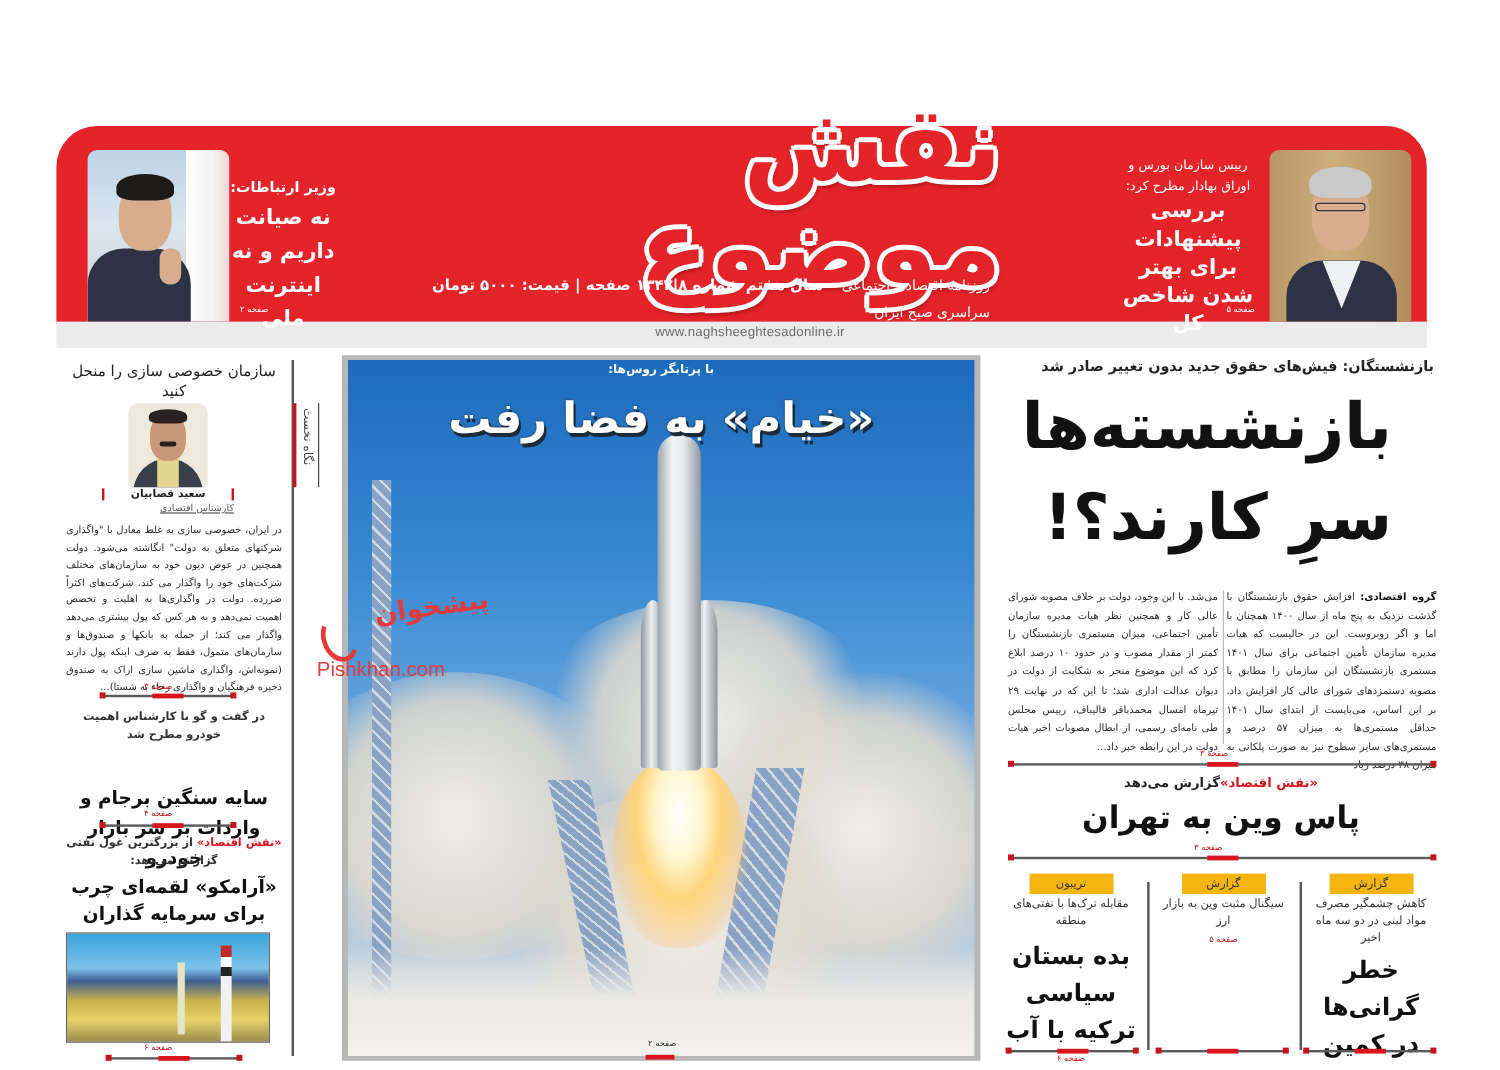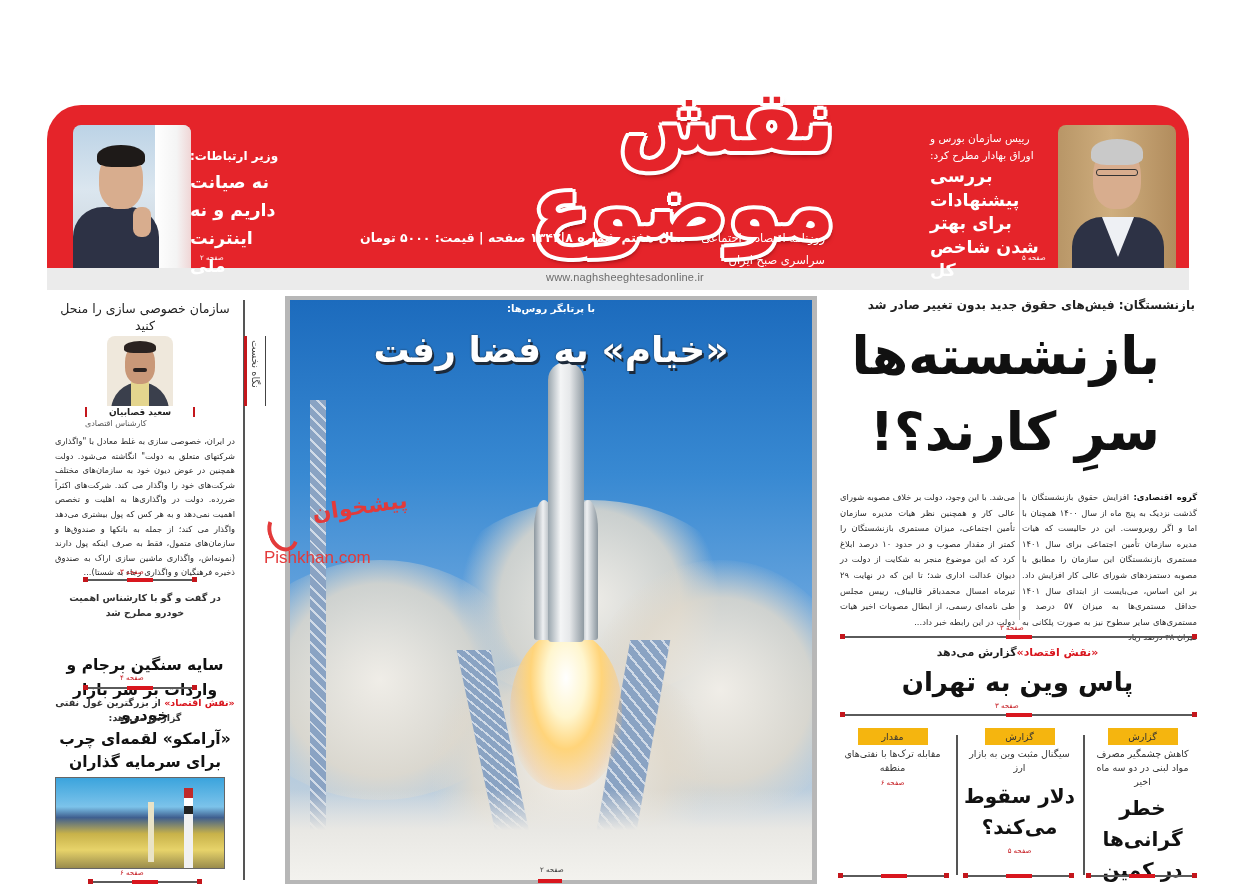--- a/index.html
+++ b/index.html
@@ -38,21 +38,21 @@
   #photo-right { left: 1058px; top: 125px; width: 118px; height: 143px;
     background: linear-gradient(90deg, #b89667 0%, #cfae7e 45%, #b18c5d 100%); }
   #photo-left { left: 73px; top: 125px; width: 118px; height: 143px;
     background: linear-gradient(180deg, #bcd3e6 0%, #dbe6ef 45%, #c9d2da 100%); }
   .person { position: absolute; }
   .person .head { position: absolute; border-radius: 45% 45% 42% 42%; background: #d8ad8e; }
   .person .hair { position: absolute; border-radius: 50% 50% 30% 30%; }
   .person .suit { position: absolute; border-radius: 30px 30px 0 0; background: #2d3245; }
   .person .shirt { position: absolute; background: #eef0f4; clip-path: polygon(50% 100%, 0 0, 100% 0); }
 
-  .side-text { position: absolute; color: #fff; text-align: left; font-weight: bold; }
+  .side-text { position: absolute; color: #fff; text-align: center; font-weight: bold; }
   #side-right-kicker { left: 930px; top: 130px; width: 120px; font-size: 10.5px; line-height: 17px; font-weight: normal; }
   #side-right-title { left: 930px; top: 165px; width: 120px; font-size: 17.5px; line-height: 23.5px; }
   #side-left-kicker { left: 190px; top: 148px; width: 92px; font-size: 12px; line-height: 16px; }
   #side-left-title { left: 190px; top: 168px; width: 92px; font-size: 17.5px; line-height: 28px; }
   .page-ref-w { position: absolute; font-size: 7px; color: #fff; }
   .divider { position: absolute; height: 1.5px; background: #5a5a5a; }
   .divider .dot { position: absolute; top: -2px; width: 5px; height: 5px; background: #c4161c; }
   .divider .dot.l { left: -2px; } .divider .dot.r { right: -2px; }
   .divider .mark { position: absolute; top: -1.5px; left: 50%; transform: translateX(-50%); width: 26px; height: 4px; background: #d9161e; }
   .vrule { position: absolute; width: 1.5px; background: #555; }
@@ -101,21 +101,21 @@
   #watermark .fa { position: absolute; left: 50px; top: 0; font-size: 22px; color: #e33a3a; font-weight: bold; transform: rotate(-8deg); }
   #watermark .en { position: absolute; left: 2px; top: 54px; font-family: "Liberation Sans", sans-serif; font-size: 17px; color: #e33a3a; }
   #watermark .arc { position: absolute; left: 6px; top: 18px; width: 30px; height: 40px; border: 4px solid #e33a3a; border-top-color: transparent; border-right-color: transparent; border-radius: 50%; transform: rotate(-20deg); }
 
   
   #section-tab { position: absolute; left: 244px; top: 336px; width: 22px; height: 70px; border-right: 1.5px solid #444; border-left: 3px solid #c4161c; }
   #section-tab span { position: absolute; left: 3px; top: 4px; writing-mode: vertical-rl; font-size: 10px; color: #444; }
   #col-title { position: absolute; left: 55px; top: 300px; width: 180px; text-align: center; font-size: 12.5px; line-height: 17px; font-weight: normal; color: #222; }
   #author-photo { position: absolute; left: 107px; top: 336px; width: 66px; height: 70px; border-radius: 8px 8px 0 0; overflow: hidden; background: #efe8dc; }
   #author-name { position: absolute; left: 85px; top: 407px; width: 110px; text-align: center; font-size: 9px; font-weight: bold; color: #222; border-left: 2px solid #c4161c; border-right: 2px solid #c4161c; }
-  #author-role { position: absolute; left: 85px; top: 419px; width: 110px; text-align: left; font-size: 8px; color: #555; }
+  #author-role { position: absolute; left: 85px; top: 419px; width: 110px; text-align: right; font-size: 8px; color: #555; text-decoration: underline; }
   #col-body { left: 55px; top: 434px; width: 180px; font-size: 8.3px; line-height: 14.6px; }
   #left-kicker-2 { position: absolute; left: 55px; top: 590px; width: 180px; text-align: center; font-size: 9.5px; line-height: 15px; font-weight: bold; color: #333; }
   #left-title-2 { position: absolute; left: 50px; top: 621px; width: 190px; text-align: center; font-size: 15.5px; line-height: 25px; font-weight: bold; color: #111; margin-top: 32px; }
   #left-kicker-3 { position: absolute; left: 55px; top: 695px; width: 180px; text-align: center; font-size: 9.5px; line-height: 15px; font-weight: bold; color: #333; }
   #left-kicker-3 .brand { color: #d9161e; }
   #left-title-3 { position: absolute; left: 50px; top: 728px; width: 190px; text-align: center; font-size: 15.5px; line-height: 23px; font-weight: bold; color: #111; }
   #aramco-photo { position: absolute; left: 55px; top: 777px; width: 170px; height: 92px; border: 1px solid #666; overflow: hidden;
     background: linear-gradient(180deg, #3ba4dd 0%, #7cc3ea 32%, #3f5f8f 44%, #c8b24a 62%, #e7d36a 80%, #9a8c4c 100%); }
   .ref-small { position: absolute; font-size: 7px; color: #333; text-align: left; }
 </style>
@@ -196,32 +196,32 @@
 </div>
 <div class="divider" style="left:1088px;top:875px;width:107px;">
     <i class="dot l"></i>
     <i class="mark"></i>
     <i class="dot r"></i>
   </div>
 
 <div class="box rtl" style="left:962px;top:728px;width:115px;">
   <span class="tag">گزارش</span>
   <div class="sub">سیگنال مثبت وین به بازار ارز</div>
-  <div class="ttl" style="margin-top:6px;">دلار سقوط می‌کند؟</div>
   <div class="ref">صفحه ۵</div>
 </div>
 <div class="divider" style="left:965px;top:875px;width:107px;">
     <i class="dot l"></i>
     <i class="mark"></i>
     <i class="dot r"></i>
   </div>
 
 <div class="box rtl" style="left:835px;top:728px;width:115px;">
-  <span class="tag">مقدار</span>
+  <span class="tag">تریبون</span>
   <div class="sub">مقابله ترک‌ها با نفتی‌های منطقه</div>
+  <div class="ttl" style="margin-top:6px;">بده بستان سیاسی ترکیه با آب</div>
   <div class="ref">صفحه ۶</div>
 </div>
 <div class="divider" style="left:840px;top:875px;width:107px;">
     <i class="dot l"></i>
     <i class="mark"></i>
     <i class="dot r"></i>
   </div>
 
 <div id="photo-frame"></div>
 <div id="launch-photo">

